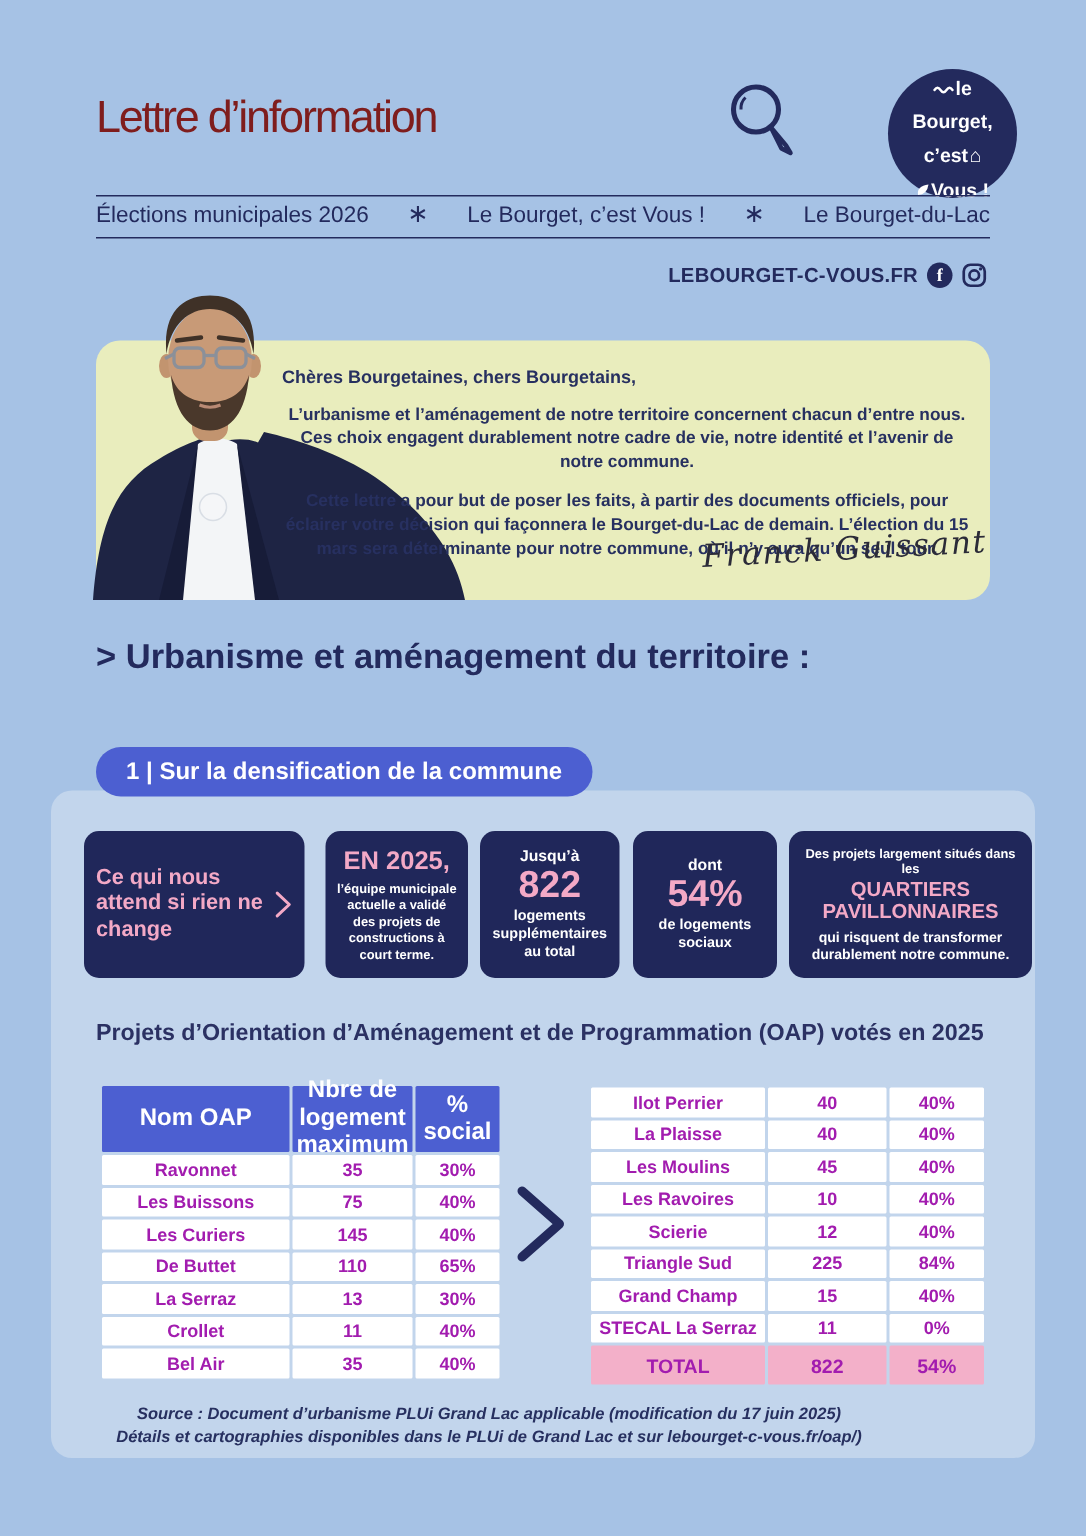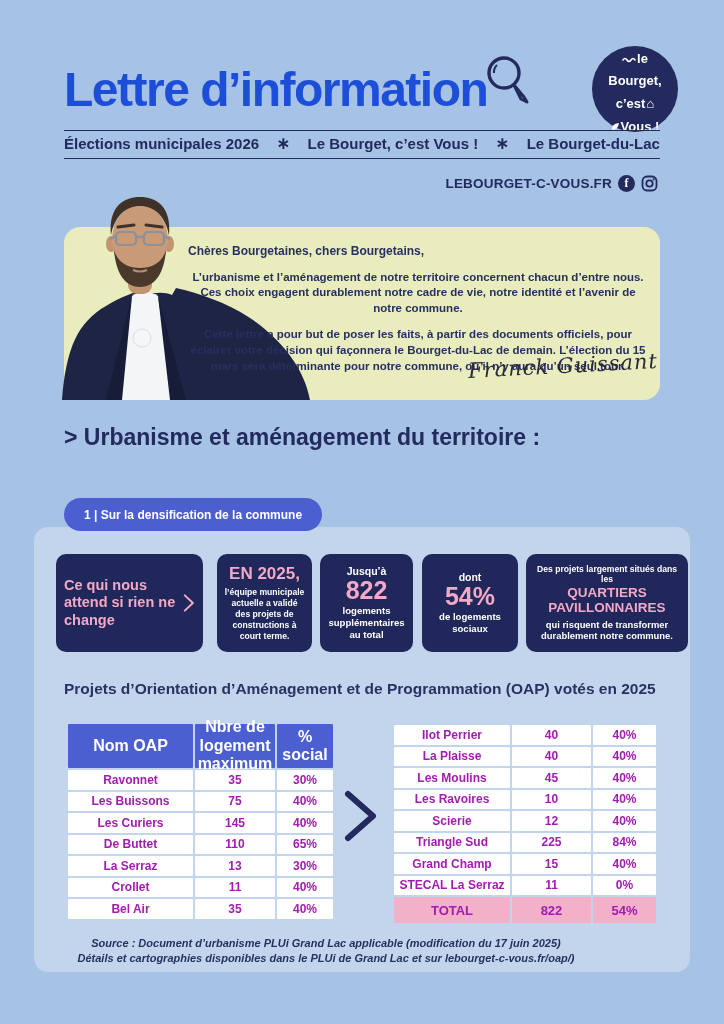--- a/index.html
+++ b/index.html
@@ -1,45 +1,45 @@
 <!DOCTYPE html>
 <html><head>
 <meta charset="utf-8">
 <style>
   html,body{margin:0;padding:0;}
   .page{position:relative;width:724px;height:1024px;background:#a6c2e5;overflow:hidden;
         font-family:"Liberation Sans","DejaVu Sans",sans-serif;color:#232a5d;}
   
-  .title{position:absolute;left:64px;top:62px;font-size:48px;font-weight:700;letter-spacing:-1.5px;color:#1d4ed8;}
+  .title{position:absolute;left:64px;top:62px;font-size:30px;font-weight:400;letter-spacing:-1.5px;color:#7f1d1d;}
   .magnifier{position:absolute;left:480px;top:52px;}
   .badge{position:absolute;left:592px;top:46px;width:86px;height:86px;border-radius:50%;background:#232a5d;
          display:flex;flex-direction:column;align-items:center;justify-content:center;color:#fff;
          font-size:13px;font-weight:700;line-height:1.12;}
   .badge-line{display:flex;align-items:center;gap:1px;margin-top:8px;}
   .badge .pinkish{color:#fdfdfd;}
   .rule{position:absolute;left:64px;width:596px;height:0;border-top:1.6px solid #232a5d;}
   .meta{position:absolute;left:64px;top:133px;width:596px;display:flex;justify-content:space-between;align-items:center;
-        font-size:15px;font-weight:700;}
+        font-size:15px;font-weight:400;}
   .meta .star{font-size:17px;}
   .webrow{position:absolute;right:66px;top:175px;display:flex;align-items:center;gap:6px;}
   .weburl{font-size:13.5px;font-weight:800;letter-spacing:0.2px;}
   .fb{width:17px;height:17px;border-radius:50%;background:#232a5d;color:#fff;display:flex;align-items:center;justify-content:center;
       font-size:12px;font-weight:700;font-family:"Liberation Serif",serif;}
   
   .letterbox{position:absolute;left:64px;top:227px;width:596px;height:173px;background:#e9edbd;border-radius:16px;}
   .person{position:absolute;left:58px;top:192px;width:272px;height:208px;overflow:hidden;}
   .lettertext{position:absolute;left:188px;top:243px;width:460px;font-size:11.5px;font-weight:600;line-height:1.38;color:#273060;}
   .salut{font-weight:800;font-size:12px;text-align:left;}
   .lpara{text-align:center;margin-top:10px;}
   .signature{position:absolute;left:468px;top:354px;font-family:"DejaVu Serif","Liberation Serif",serif;
              font-style:italic;font-size:21px;color:#2b2b38;transform:rotate(-3deg);letter-spacing:1px;}
   
   .heading{position:absolute;left:64px;top:424px;font-size:23px;font-weight:800;line-height:1.17;color:#232a5d;}
   .pill{position:absolute;left:64px;top:498px;height:33px;padding:0 20px;background:#4c5fd1;border-radius:999px;
-        display:flex;align-items:center;color:#fff;font-size:12px;font-weight:700;z-index:4;}
+        display:flex;align-items:center;color:#fff;font-size:16px;font-weight:700;z-index:4;}
   .panel{position:absolute;left:34px;top:527px;width:656px;height:445px;background:#c2d5ec;border-radius:14px;}
   
   .card{position:absolute;top:554px;height:98px;background:#20275a;border-radius:10px;color:#fff;
         display:flex;flex-direction:column;align-items:center;justify-content:center;text-align:center;box-sizing:border-box;z-index:2;}
   .c1{left:56px;width:147px;flex-direction:row;gap:6px;padding:0 8px;}
   .c1 .c1text{color:#f3a9c6;font-size:14.5px;font-weight:800;line-height:1.18;text-align:left;}
   .c2{left:217px;width:95px;padding:6px;}
   .c2 .hl{color:#f3a9c6;font-size:17px;font-weight:800;}
   .c2 .body{font-size:8.6px;font-weight:700;line-height:1.3;margin-top:3px;}
   .c3{left:320px;width:93px;padding:6px;}

